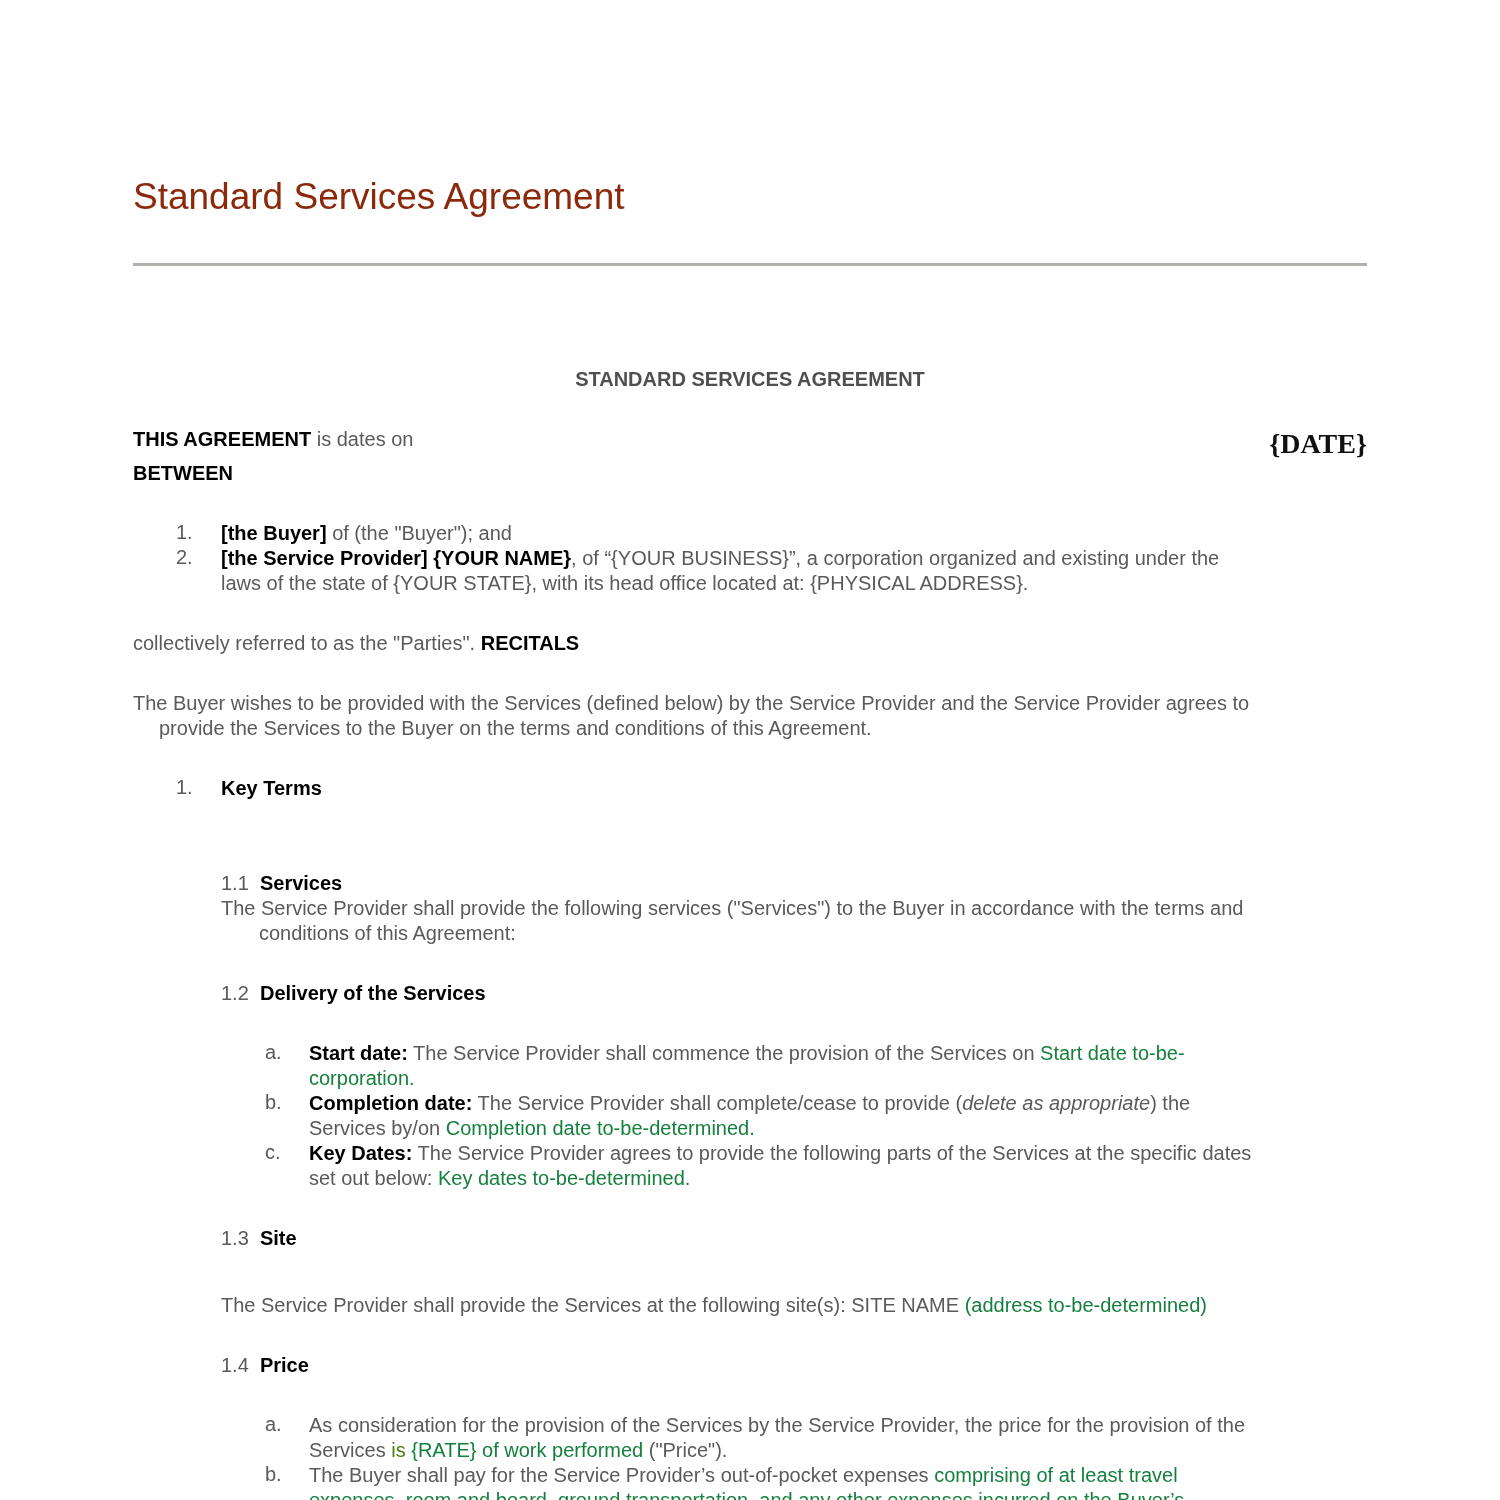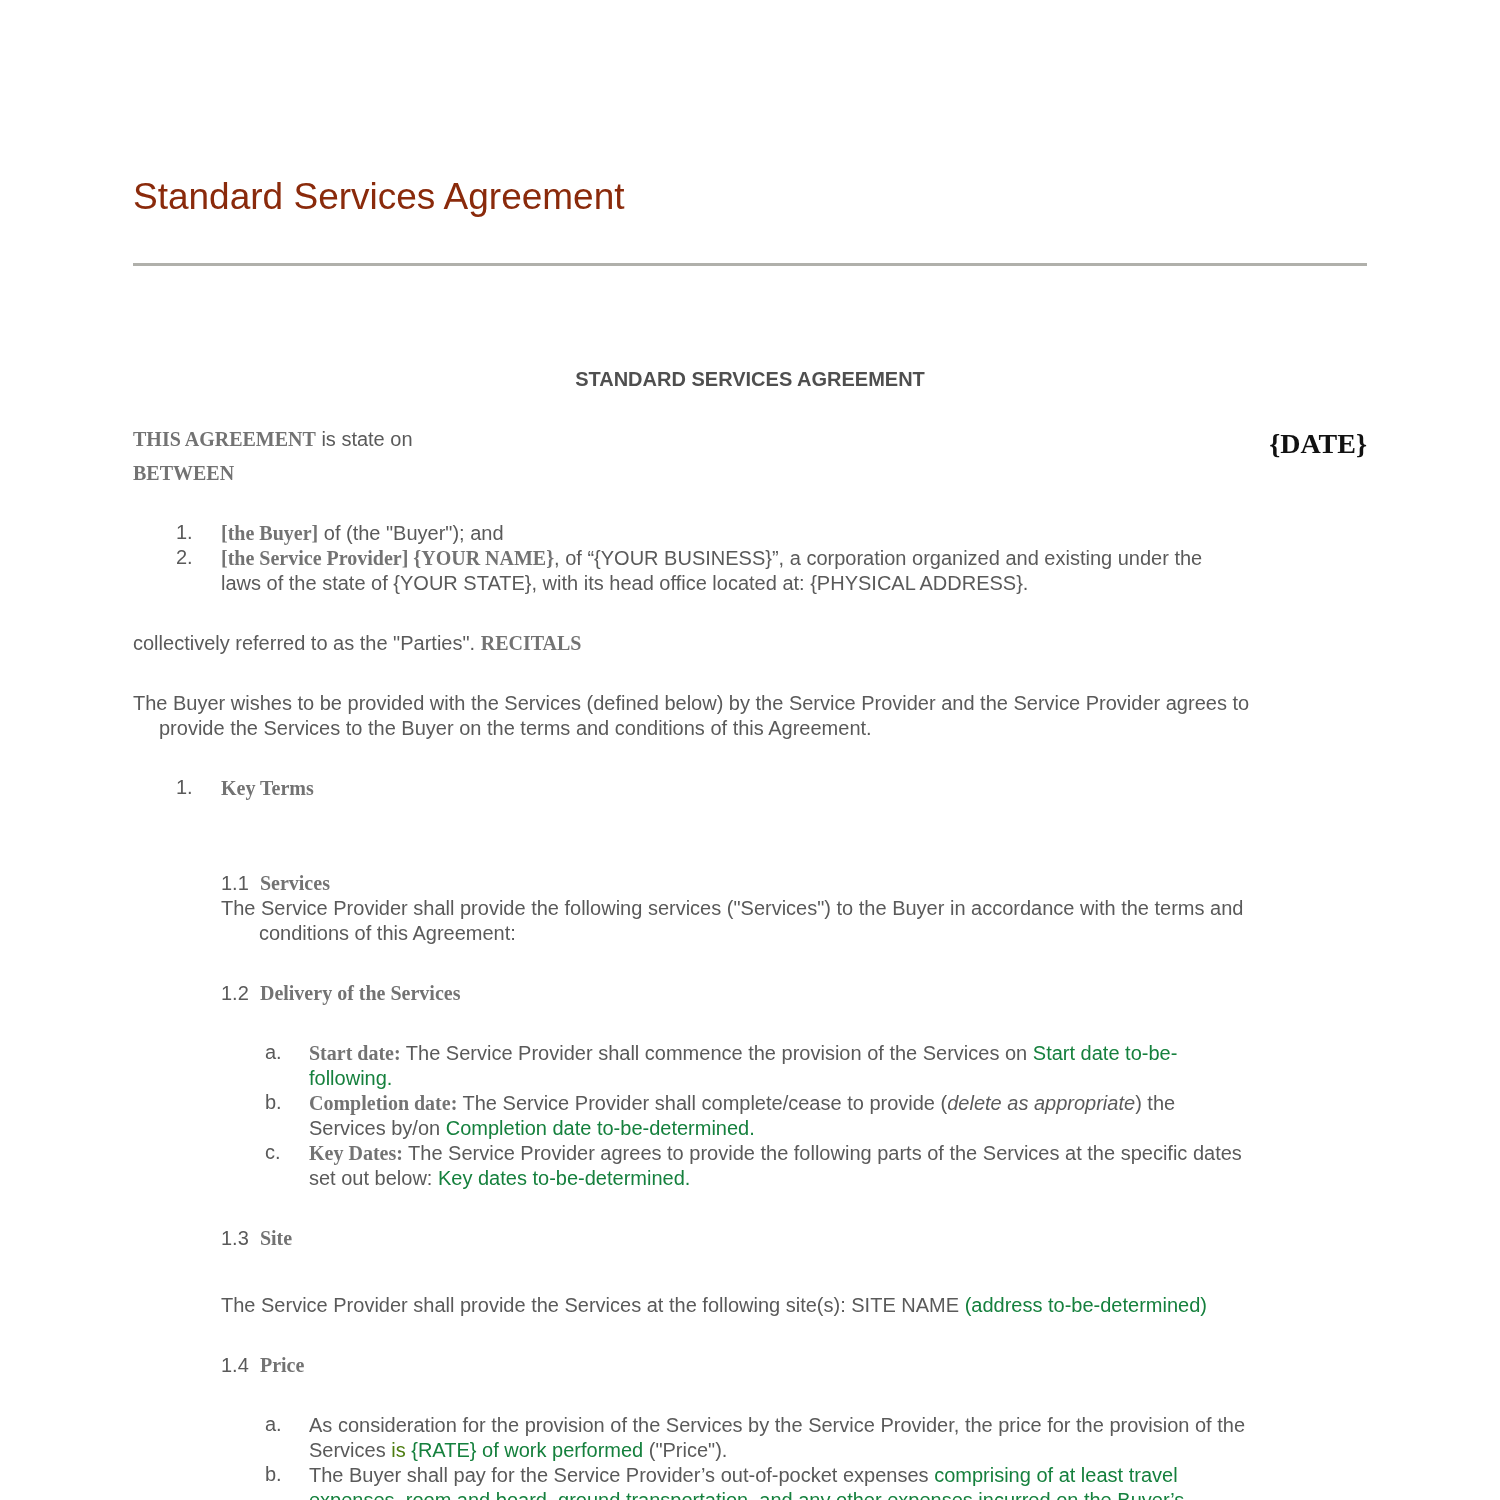--- a/index.html
+++ b/index.html
@@ -3,36 +3,36 @@
 <meta charset="utf-8">
 <style>
   html, body { margin:0; padding:0; background:#ffffff; }
   body { width:1500px; height:1500px; overflow:hidden; position:relative;
          font-family:"Liberation Sans", sans-serif; color:#5a5a5a; }
   .abs { position:absolute; white-space:nowrap; }
   .doc-title { left:133px; top:176px; font-size:37px; color:#8a2a0b; }
   .rule { left:133px; top:263px; width:1234px; height:3px; background:#b0b0ab; }
   .center-title { left:0; width:1500px; top:368px; text-align:center; font-size:20px; font-weight:bold; color:#4f4f4f; }
   .t { font-size:20px; line-height:25px; }
-  b, .b { font-weight:bold; color:#737373;font-family:Liberation Serif, serif; }
+  b, .b { font-weight:bold; color:#000000; }
   .dark { color:#15803d; font-weight:normal; }
   .date { right:133px; top:428px; font-family:"Liberation Serif", serif; font-weight:bold; font-size:28px; color:#111; }
   .num { position:absolute; font-size:20px; }
   i { font-style:italic; }
 </style>
 </head>
 <body>
 
 <div class="abs doc-title">Standard Services Agreement</div>
 <div class="abs rule"></div>
 
 <div class="abs center-title">STANDARD SERVICES AGREEMENT</div>
 
 <div class="abs t" style="left:133px; top:427px;">
-  <b>THIS AGREEMENT</b><span> is state on</span>
+  <b>THIS AGREEMENT</b><span> is dates on</span>
 </div>
 <div class="abs date">{DATE}</div>
 <div class="abs t" style="left:133px; top:461px;"><b>BETWEEN</b></div>
 
 <div class="num" style="left:176px; top:521px;">1.</div>
 <div class="abs t" style="left:221px; top:521px;">
   <b>[the Buyer]</b><span> of (the "Buyer"); and</span>
 </div>
 <div class="num" style="left:176px; top:546px;">2.</div>
 <div class="abs t" style="left:221px; top:546px;">
@@ -57,21 +57,21 @@
 <div class="abs t" style="left:221px; top:921px;margin-left:38px;">conditions of this Agreement:</div>
 
 <div class="abs t" style="left:221px; top:981px;">
   <span>1.2</span>&nbsp;&nbsp;<b>Delivery of the Services</b>
 </div>
 
 <div class="num" style="left:265px; top:1041px;">a.</div>
 <div class="abs t" style="left:309px; top:1041px;">
   <b>Start date:</b><span> The Service Provider shall commence the provision of the Services on </span><span class="dark">Start date to-be-</span>
 </div>
-<div class="abs t" style="left:309px; top:1066px;"><span class="dark">following.</span></div>
+<div class="abs t" style="left:309px; top:1066px;"><span class="dark">corporation.</span></div>
 
 <div class="num" style="left:265px; top:1091px;">b.</div>
 <div class="abs t" style="left:309px; top:1091px;text-align:center;">
   <b>Completion date:</b><span> The Service Provider shall complete/cease to provide (</span><i>delete as appropriate</i><span>) the</span>
 </div>
 <div class="abs t" style="left:309px; top:1116px;">
   <span>Services by/on </span><span class="dark">Completion date to-be-determined.</span>
 </div>
 
 <div class="num" style="left:265px; top:1141px;">c.</div>

